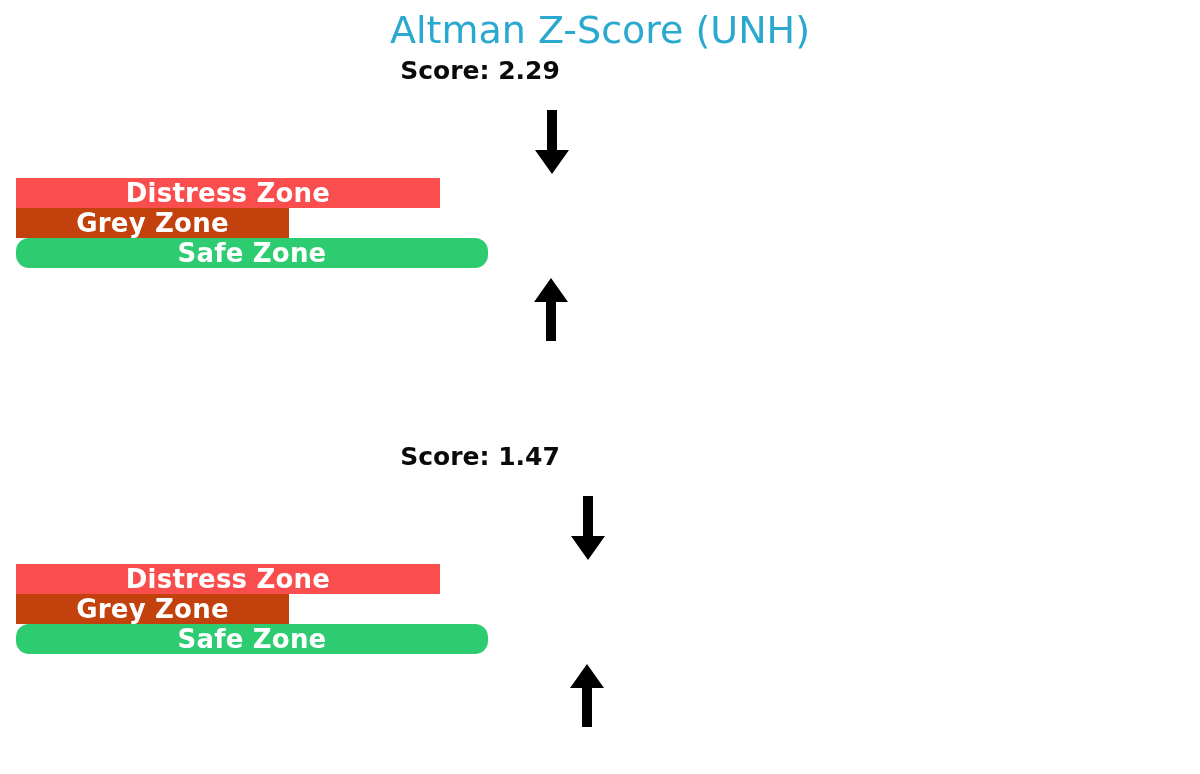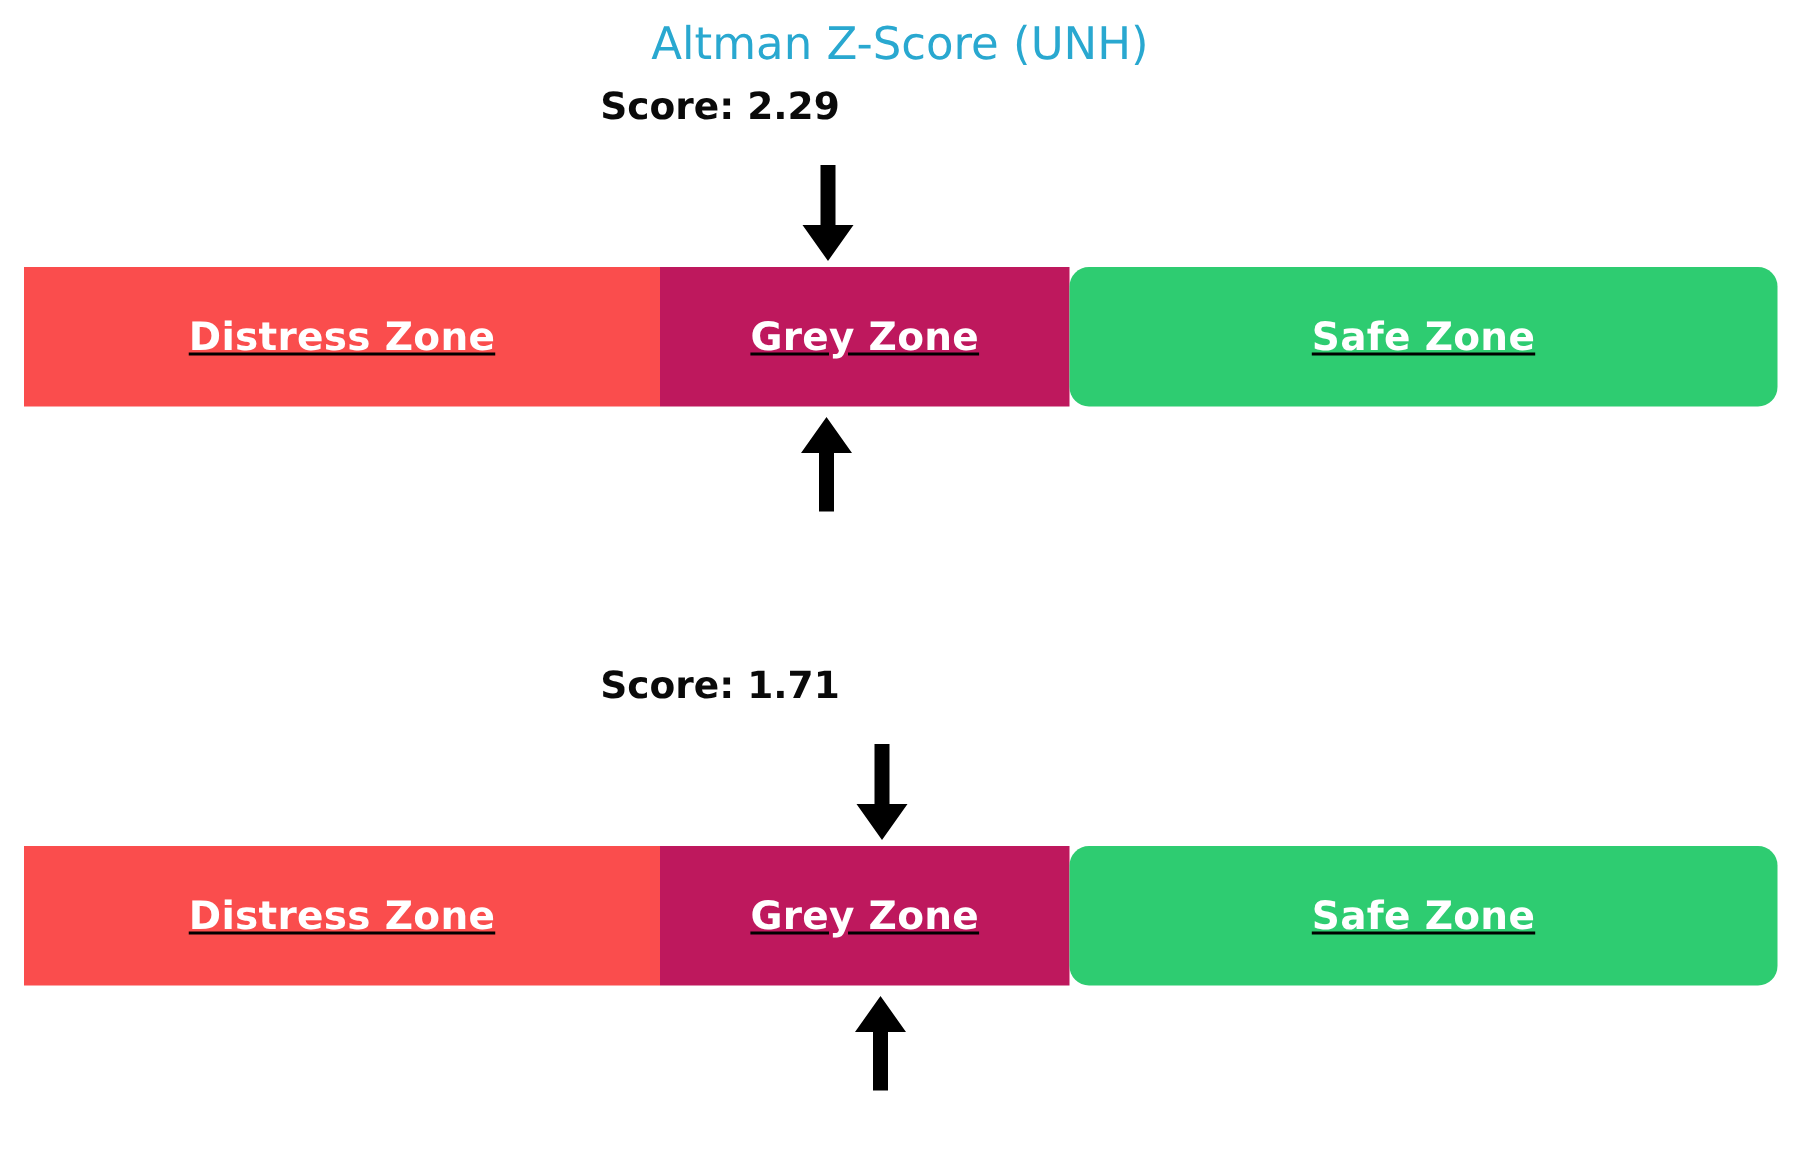--- a/index.html
+++ b/index.html
@@ -29,21 +29,21 @@
   }
 
   .chart-title {
     position: absolute;
     left: 0;
     width: 1200px;
     text-align: center;
     color: #29a8d0;
     font-family: "DejaVu Sans", sans-serif;
     font-weight: 400;
-    font-size: 30px;
+    font-size: 38px;
     line-height: 34px;
     white-space: nowrap;
   }
 
   .chart-score {
     position: absolute;
     left: 0;
     width: 960px;
     text-align: center;
     color: #0a0a0a;
@@ -51,38 +51,37 @@
     font-weight: 700;
     font-size: 25px;
     line-height: 28px;
     white-space: nowrap;
   }
 
   
   .zone-bar {
     position: absolute;
     display: flex;
-    flex-direction: row;
+    flex-direction: column;
     align-items: stretch;
-    text-decoration: underline;
   }
   .zone {
     display: flex;
     align-items: center;
     justify-content: center;
     color: #ffffff;
     font-family: "DejaVu Sans", sans-serif;
     font-weight: 700;
     font-size: 26px;
     letter-spacing: 0.2px;
     white-space: nowrap;
     box-sizing: border-box;
   }
   .zone-distress { background: #fa4d4d; }
-  .zone-grey     { background: #be185d; }
+  .zone-grey     { background: #c2410c; }
   .zone-safe     { background: #2ecc71; border-radius: 13px; }
 
   
   .arrow {
     position: absolute;
     width: 44px;
     height: 66px;
   }
   .arrow svg { display: block; width: 44px; height: 66px; }
 </style>
@@ -118,21 +117,21 @@
     <div class="arrow" style="left:529px; top:277px;">
       <svg viewBox="0 0 44 66" xmlns="http://www.w3.org/2000/svg" aria-hidden="true">
         <polygon points="22,1 39,25 27,25 27,64 17,64 17,25 5,25" fill="#000000"></polygon>
       </svg>
     </div>
   </div>
 
   <div class="zchart" style="top:386px;height:360px;">
 
 
-    <div class="chart-score" style="top:57px;">Score: 1.71</div>
+    <div class="chart-score" style="top:57px;">Score: 1.47</div>
 
     <div class="arrow" style="left:566px; top:110px;">
       <svg viewBox="0 0 44 66" xmlns="http://www.w3.org/2000/svg" aria-hidden="true">
         <polygon points="17,0 27,0 27,40 39,40 22,64 5,40 17,40" fill="#000000"></polygon>
       </svg>
     </div>
 
     <div class="zone-bar" style="left:16px; top:178px; width:1169px; height:93px;">
       <div class="zone zone-distress" style="width:424px;">
         <span>Distress Zone</span>

